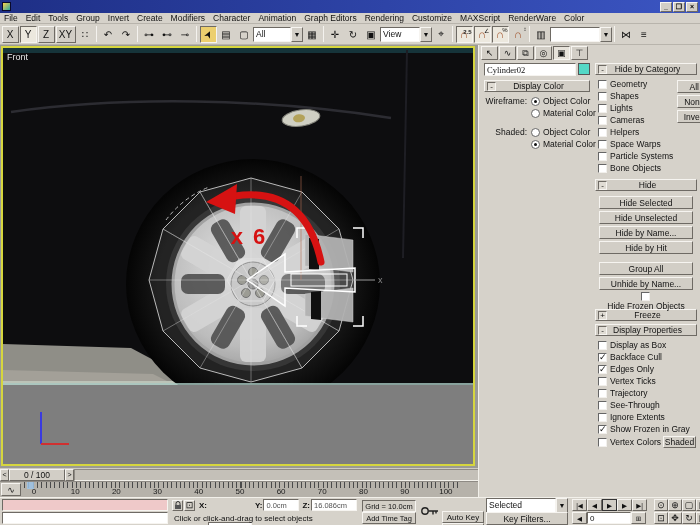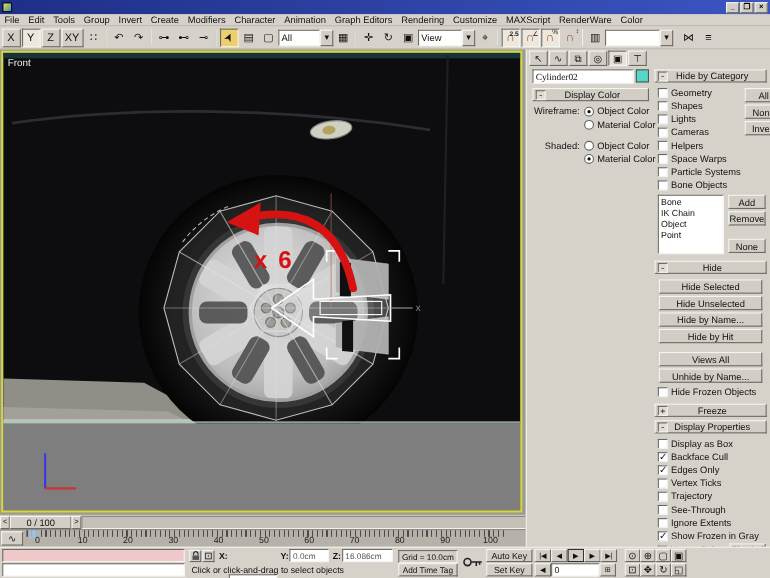--- a/index.html
+++ b/index.html
@@ -446,48 +446,36 @@
                   <span class="cb"></span>
                   <span class="cblabel">Bone Objects</span>
                 </div>
             </div>
             <div>
               <span class="pbtn raised sidebtn">All</span>
               <span class="pbtn raised sidebtn">None</span>
               <span class="pbtn raised sidebtn">Invert</span>
             </div>
           </div>
-          <div style="display:flex;">
-            <div id="hbc-list" class="sunken">
-              <div>Bone</div>
-              <div>IK Chain Object</div>
-              <div>Point</div>
-            </div>
-            <div>
-              <span class="pbtn raised sidebtn" style="margin-top:3px;">Add</span>
-              <span class="pbtn raised sidebtn">Remove</span>
-              <span class="pbtn raised sidebtn" style="margin-top:12px;">None</span>
-            </div>
-          </div>
         </div>
       </div>
 
       <div class="roll">
         <div class="roll-h raised">
           <span class="sign">-</span>
           <span class="rtitle">Hide</span>
         </div>
         <div class="roll-body">
           <span class="pbtn raised hidebtn">Hide Selected</span>
           <span class="pbtn raised hidebtn">Hide Unselected</span>
           <span class="pbtn raised hidebtn">Hide by Name...</span>
           <span class="pbtn raised hidebtn">Hide by Hit</span>
-          <span class="pbtn raised hidebtn" style="margin-top:8px;">Views All</span>
+          <span class="pbtn raised hidebtn" style="margin-top:8px;">Group All</span>
           <span class="pbtn raised hidebtn">Unhide by Name...</span>
-          <div class="cbrow" style="margin-top:2px;">
+          <div class="cbrow" style="margin-top:2px;flex-direction:column;">
               <span class="cb"></span>
               <span class="cblabel">Hide Frozen Objects</span>
             </div>
         </div>
       </div>
 
       <div class="roll">
         <div class="roll-h raised">
           <span class="sign">+</span>
           <span class="rtitle">Freeze</span>
@@ -573,23 +561,34 @@
     <span class="statbox raised">Add Time Tag</span>
   </div>
   <div class="sb-col" style="width:22px; justify-content:center;">
     <span>
       <svg width="20" height="12">
           <circle cx="5" cy="6" r="3.2" stroke="#222" fill="none" stroke-width="1.4"></circle>
           <path d="M8.5,6 H18 M13,6 V9.5 M16,6 V8.5" stroke="#222" stroke-width="1.4" fill="none"></path>
         </svg>
     </span>
   </div>
-  <div class="sb-col" style="width:44px;">
+  <div class="sb-col" style="width:44px;margin-top:12px;">
     <span class="akbtn raised">Auto Key</span>
     <span class="akbtn raised">Set Key</span>
+  </div>
+  <div class="sb-col" style="width:86px;">
+    <div class="sb-row">
+      <span class="dd" style="width:82px;">
+        <span class="dd-text" style="flex:1;">Selected</span>
+        <span class="dd-arr raised">▼</span>
+      </span>
+    </div>
+    <div class="sb-row">
+        <span class="pbtn raised" style="width:82px;">Key Filters...</span>
+      </div>
   </div>
   <div class="sb-col" style="width:82px;">
     <div class="sb-row">
       <span class="pb-btn raised">|◀</span>
       <span class="pb-btn raised">◀</span>
       <span class="pb-btn raised" style="border-color:#333;">▶</span>
       <span class="pb-btn raised">▶</span>
       <span class="pb-btn raised">▶|</span>
     </div>
     <div class="sb-row">

